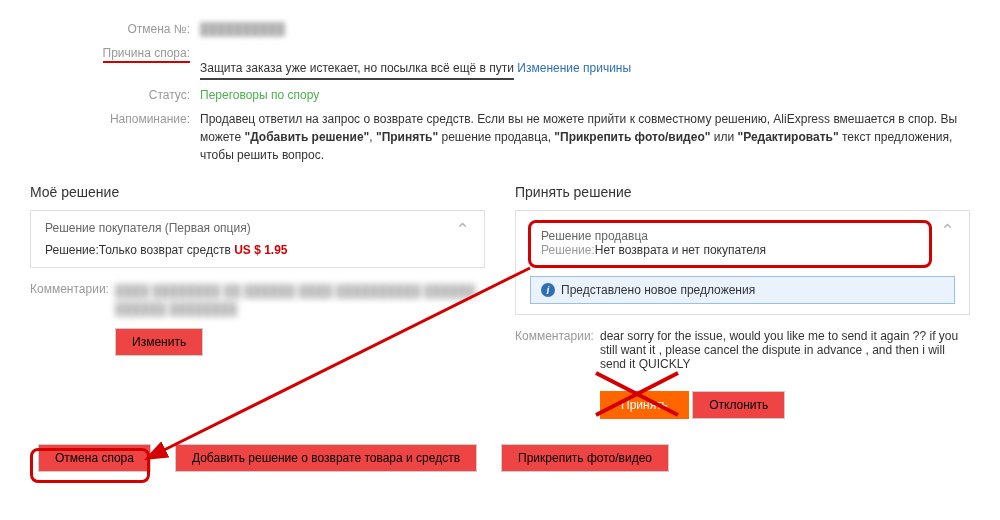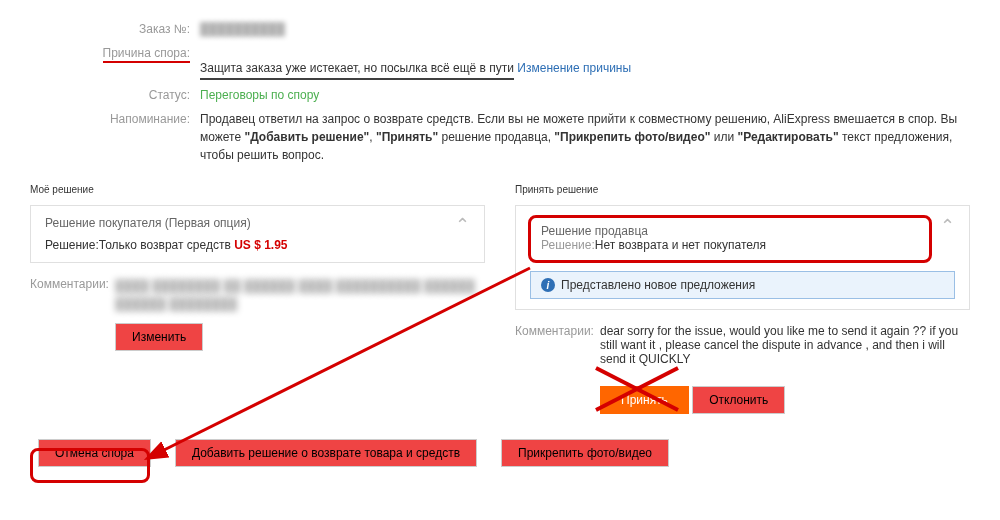--- a/index.html
+++ b/index.html
@@ -9,21 +9,21 @@
   .info-label { width: 170px; text-align: right; color: #999; padding-right: 10px; flex-shrink: 0; }
   .info-value { flex: 1; color: #333; }
   .blurred { color: transparent; text-shadow: 0 0 5px rgba(0,0,0,0.3); user-select: none; }
   .green { color: #4caf50; font-weight: 500; }
   .link { color: #2e6fb5; cursor: pointer; }
   .reason-underline { border-bottom: 2px solid #404040; display: inline-block; padding-bottom: 1px; margin-top: 15px; }
   .label-underline { border-bottom: 2px solid #d40000; padding-bottom: 1px; }
   .reminder b { font-weight: bold; }
   .columns { display: flex; margin-top: 20px; gap: 30px; }
   .col { flex: 1; }
-  .col-title { font-size: 10px; font-weight: normal; margin-bottom: 10px; }
+  .col-title { font-size: 14px; font-weight: normal; margin-bottom: 10px; }
   .panel { border: 1px solid #e0e0e0; padding: 10px 14px; position: relative; }
   .panel-header { display: flex; justify-content: space-between; margin-bottom: 4px; }
   .panel-title { color: #666; }
   .chevron { color: #bbb; font-size: 18px; line-height: 1; }
   .subline { color: #333; }
   .price { color: #d40000; font-weight: bold; }
   .comments-row { display: flex; margin-top: 14px; }
   .comments-label { color: #999; width: 85px; flex-shrink: 0; }
   .comments-text { flex: 1; }
   .blur-block { color: transparent; text-shadow: 0 0 6px rgba(0,0,0,0.25); line-height: 1.5; }
@@ -38,21 +38,21 @@
   .footer-btns { display: flex; gap: 24px; margin-top: 25px; padding: 0 8px; }
   .cancel-highlight { position: absolute; border: 3px solid #d40000; border-radius: 8px; pointer-events: none; }
   svg.arrow { position: absolute; pointer-events: none; }
 </style>
 </head>
 <body>
 
 <div class="container">
 
   <div class="info-row">
-    <div class="info-label">Заказ №:</div>
+    <div class="info-label">Отмена №:</div>
     <div class="info-value blurred">██████████</div>
   </div>
 
   <div class="info-row">
     <div class="info-label"><span class="label-underline">Причина спора:</span></div>
     <div class="info-value">
       <span class="reason-underline">Защита заказа уже истекает, но посылка всё ещё в пути</span>
       <span class="link">Изменение причины</span>
     </div>
   </div>

